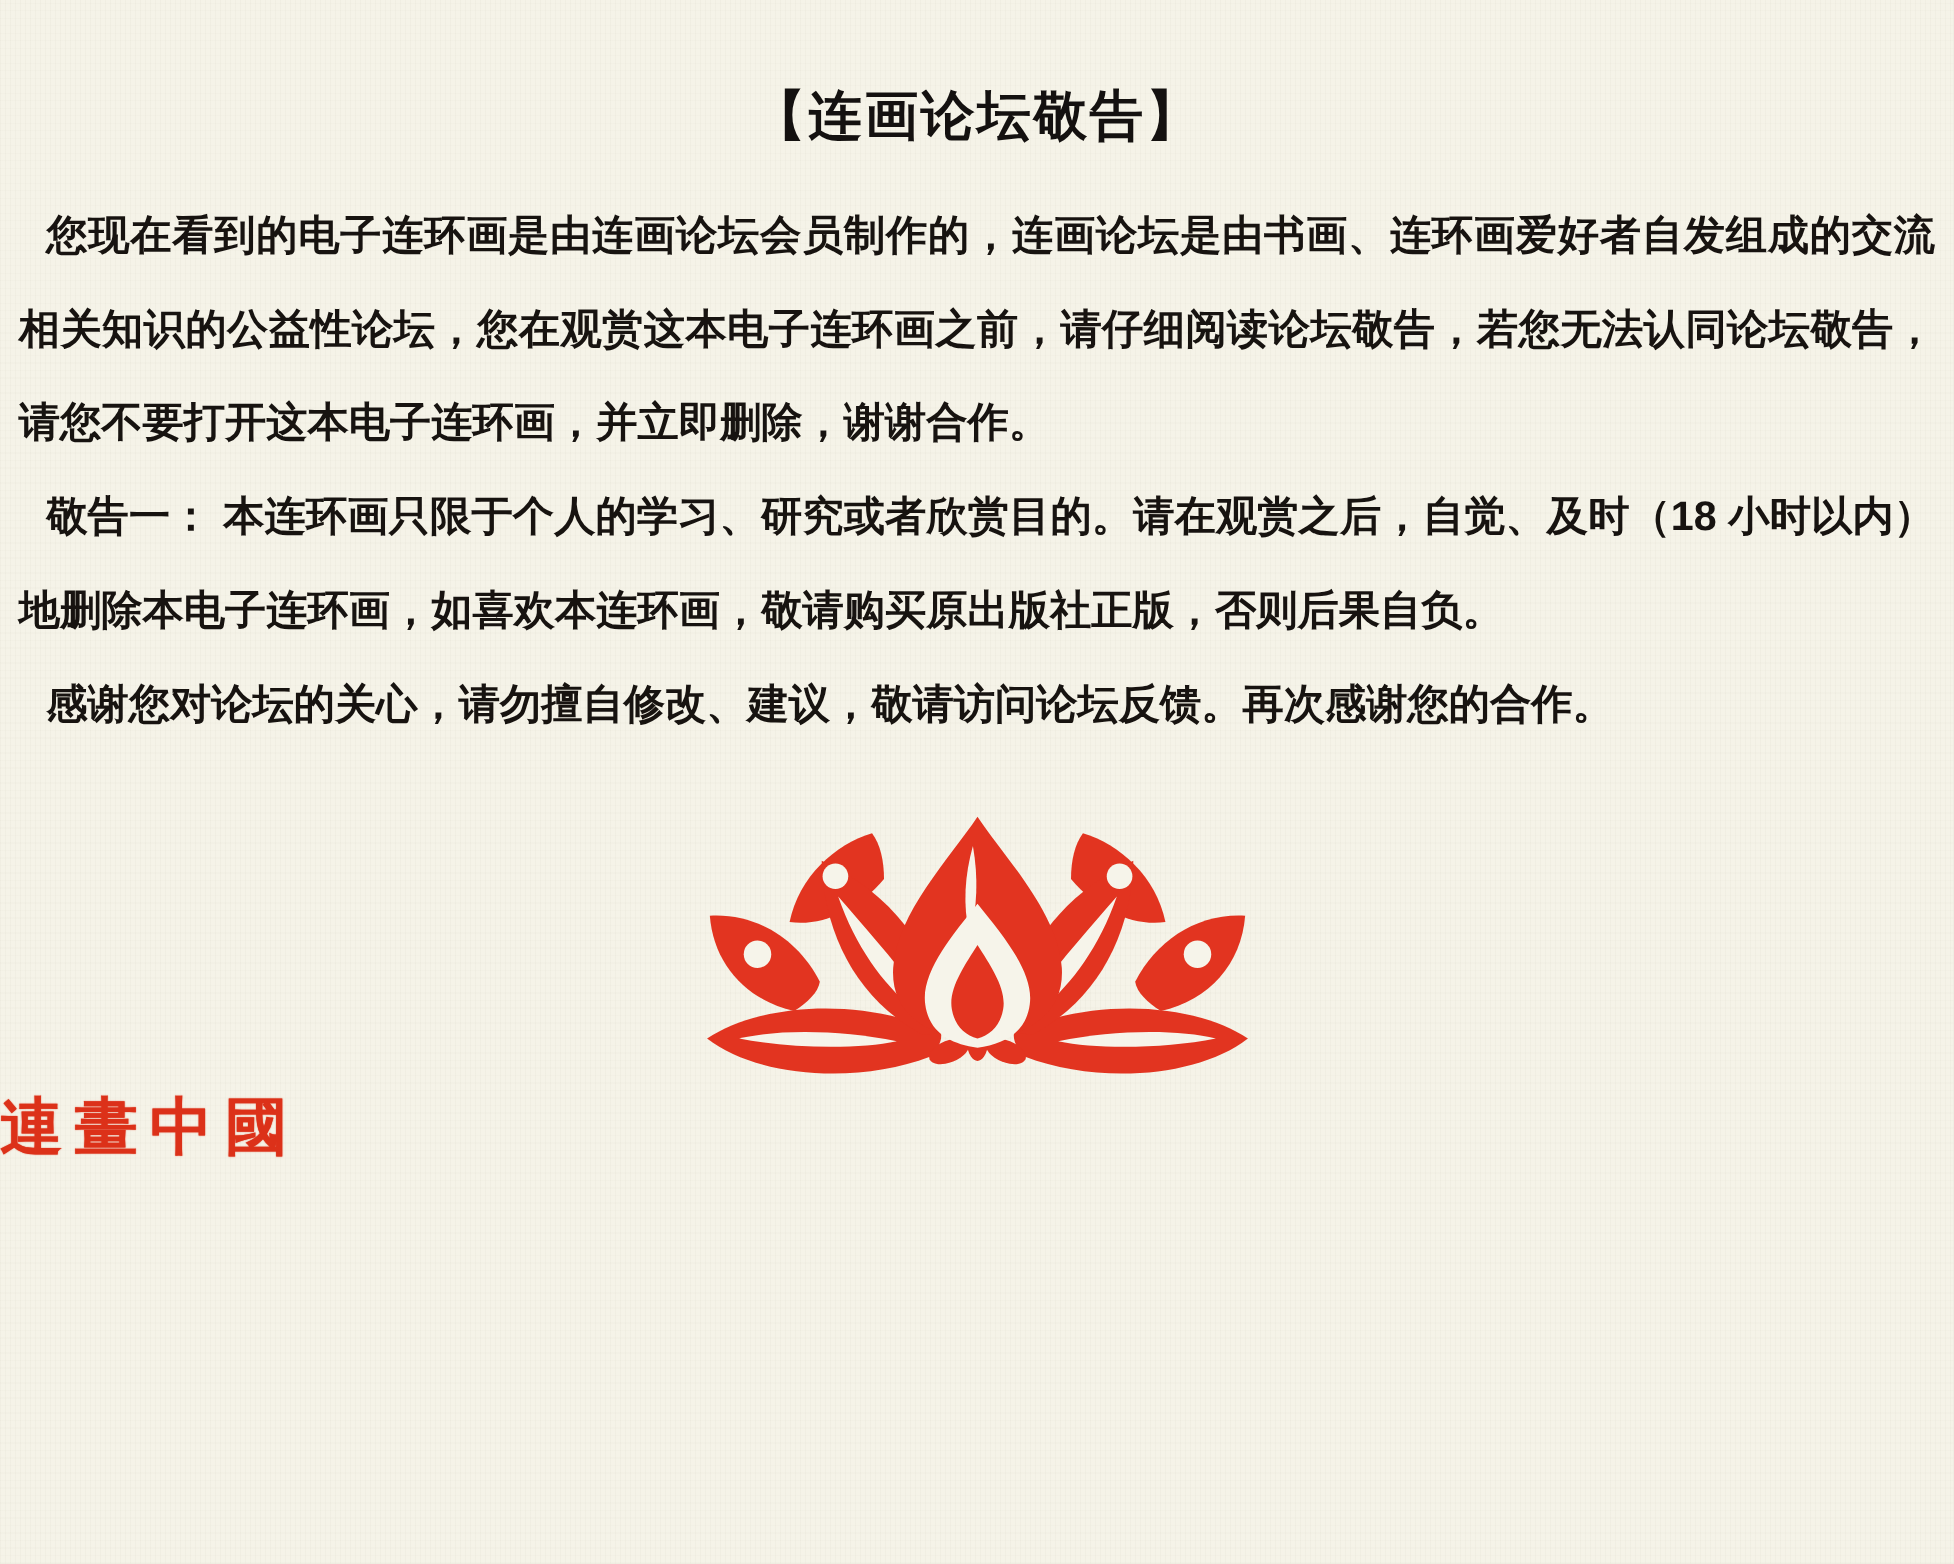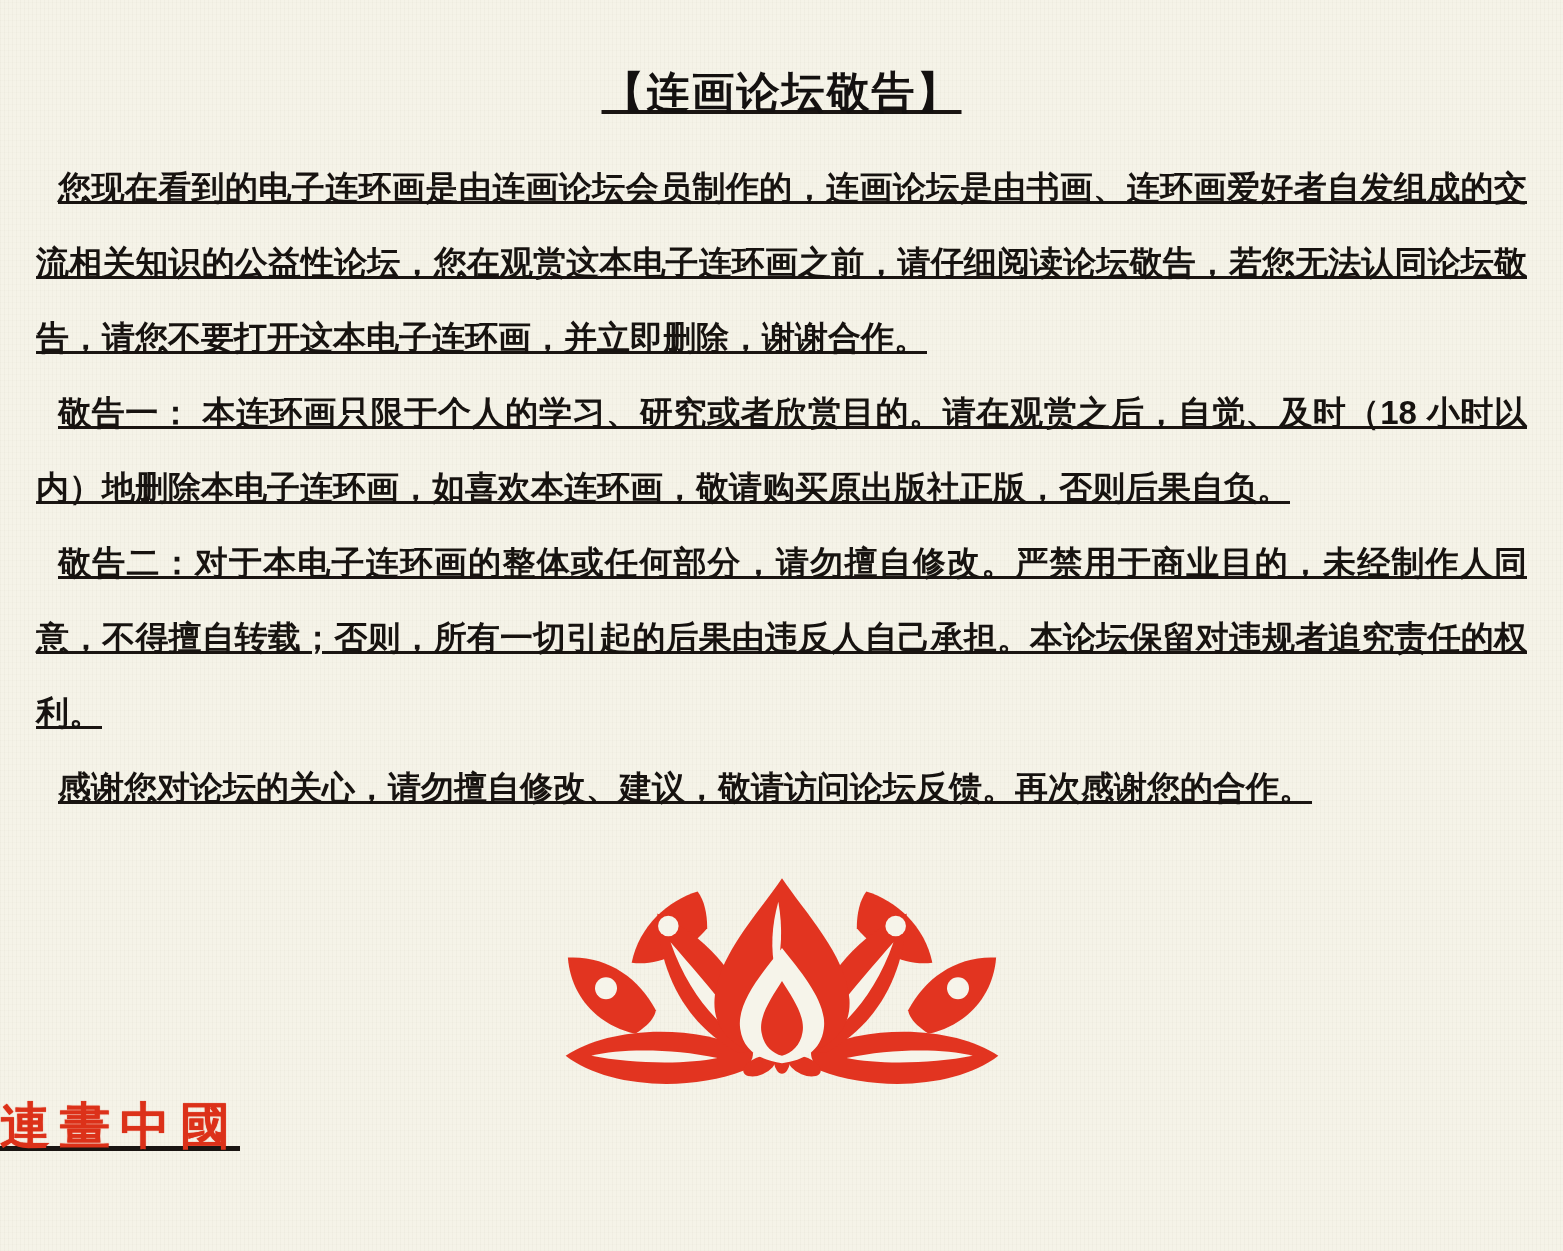--- a/index.html
+++ b/index.html
@@ -12,34 +12,33 @@
     position: relative;
     width: 1563px;
     height: 1251px;
     margin: 0 auto;
     overflow: hidden;
     background-color: #f5f3e8;
     background-image:
       repeating-linear-gradient(90deg, rgba(120,110,80,0.035) 0 1px, rgba(0,0,0,0) 1px 4px),
       repeating-linear-gradient(0deg, rgba(120,110,80,0.02) 0 1px, rgba(0,0,0,0) 1px 6px);
     color: #1a1512;
-    text-decoration: underline;
   }
   .title {
     margin: 0;
     padding-top: 64px;
     text-align: center;
     font-size: 43px;
     font-weight: 700;
     letter-spacing: 2px;
     color: #141110;
   }
   .body-text {
     margin-top: 28px;
-    padding: 0 36px;
+    padding: 0 15px;
   }
   .body-text p {
     margin: 0;
     font-size: 33px;
     font-weight: 700;
     line-height: 75px;
     text-align: justify;
     text-indent: 22px;
     color: #171310;
   }
@@ -70,21 +69,20 @@
 </head>
 <body>
 
 <div class="page">
 
   <h1 class="title"><span>【连画论坛敬告】</span></h1>
 
   <div class="body-text">
     <p>您现在看到的电子连环画是由连画论坛会员制作的，连画论坛是由书画、连环画爱好者自发组成的交流相关知识的公益性论坛，您在观赏这本电子连环画之前，请仔细阅读论坛敬告，若您无法认同论坛敬告，请您不要打开这本电子连环画，并立即删除，谢谢合作。</p>
     <p>敬告一： 本连环画只限于个人的学习、研究或者欣赏目的。请在观赏之后，自觉、及时（18 小时以内）地删除本电子连环画，如喜欢本连环画，敬请购买原出版社正版，否则后果自负。</p>
-    <p>敬告二：对于本电子连环画的整体或任何部分，请勿擅自修改。严禁用于商业目的，未经制作人同意，不得擅自转载；否则，所有一切引起的后果由违反人自己承担。本论坛保留对违规者追究责任的权利。</p>
     <p>感谢您对论坛的关心，请勿擅自修改、建议，敬请访问论坛反馈。再次感谢您的合作。</p>
   </div>
 
   <div class="logo-block">
 
     <svg class="logo-flower" width="440" height="220" viewBox="0 0 600 300" aria-hidden="true">
       <g fill="#e23420">
         <g id="rhalf">
 
           <path d="M472 190 C495 145 540 115 592 118 C588 170 553 210 500 222 C485 212 474 202 472 190 Z"></path>

